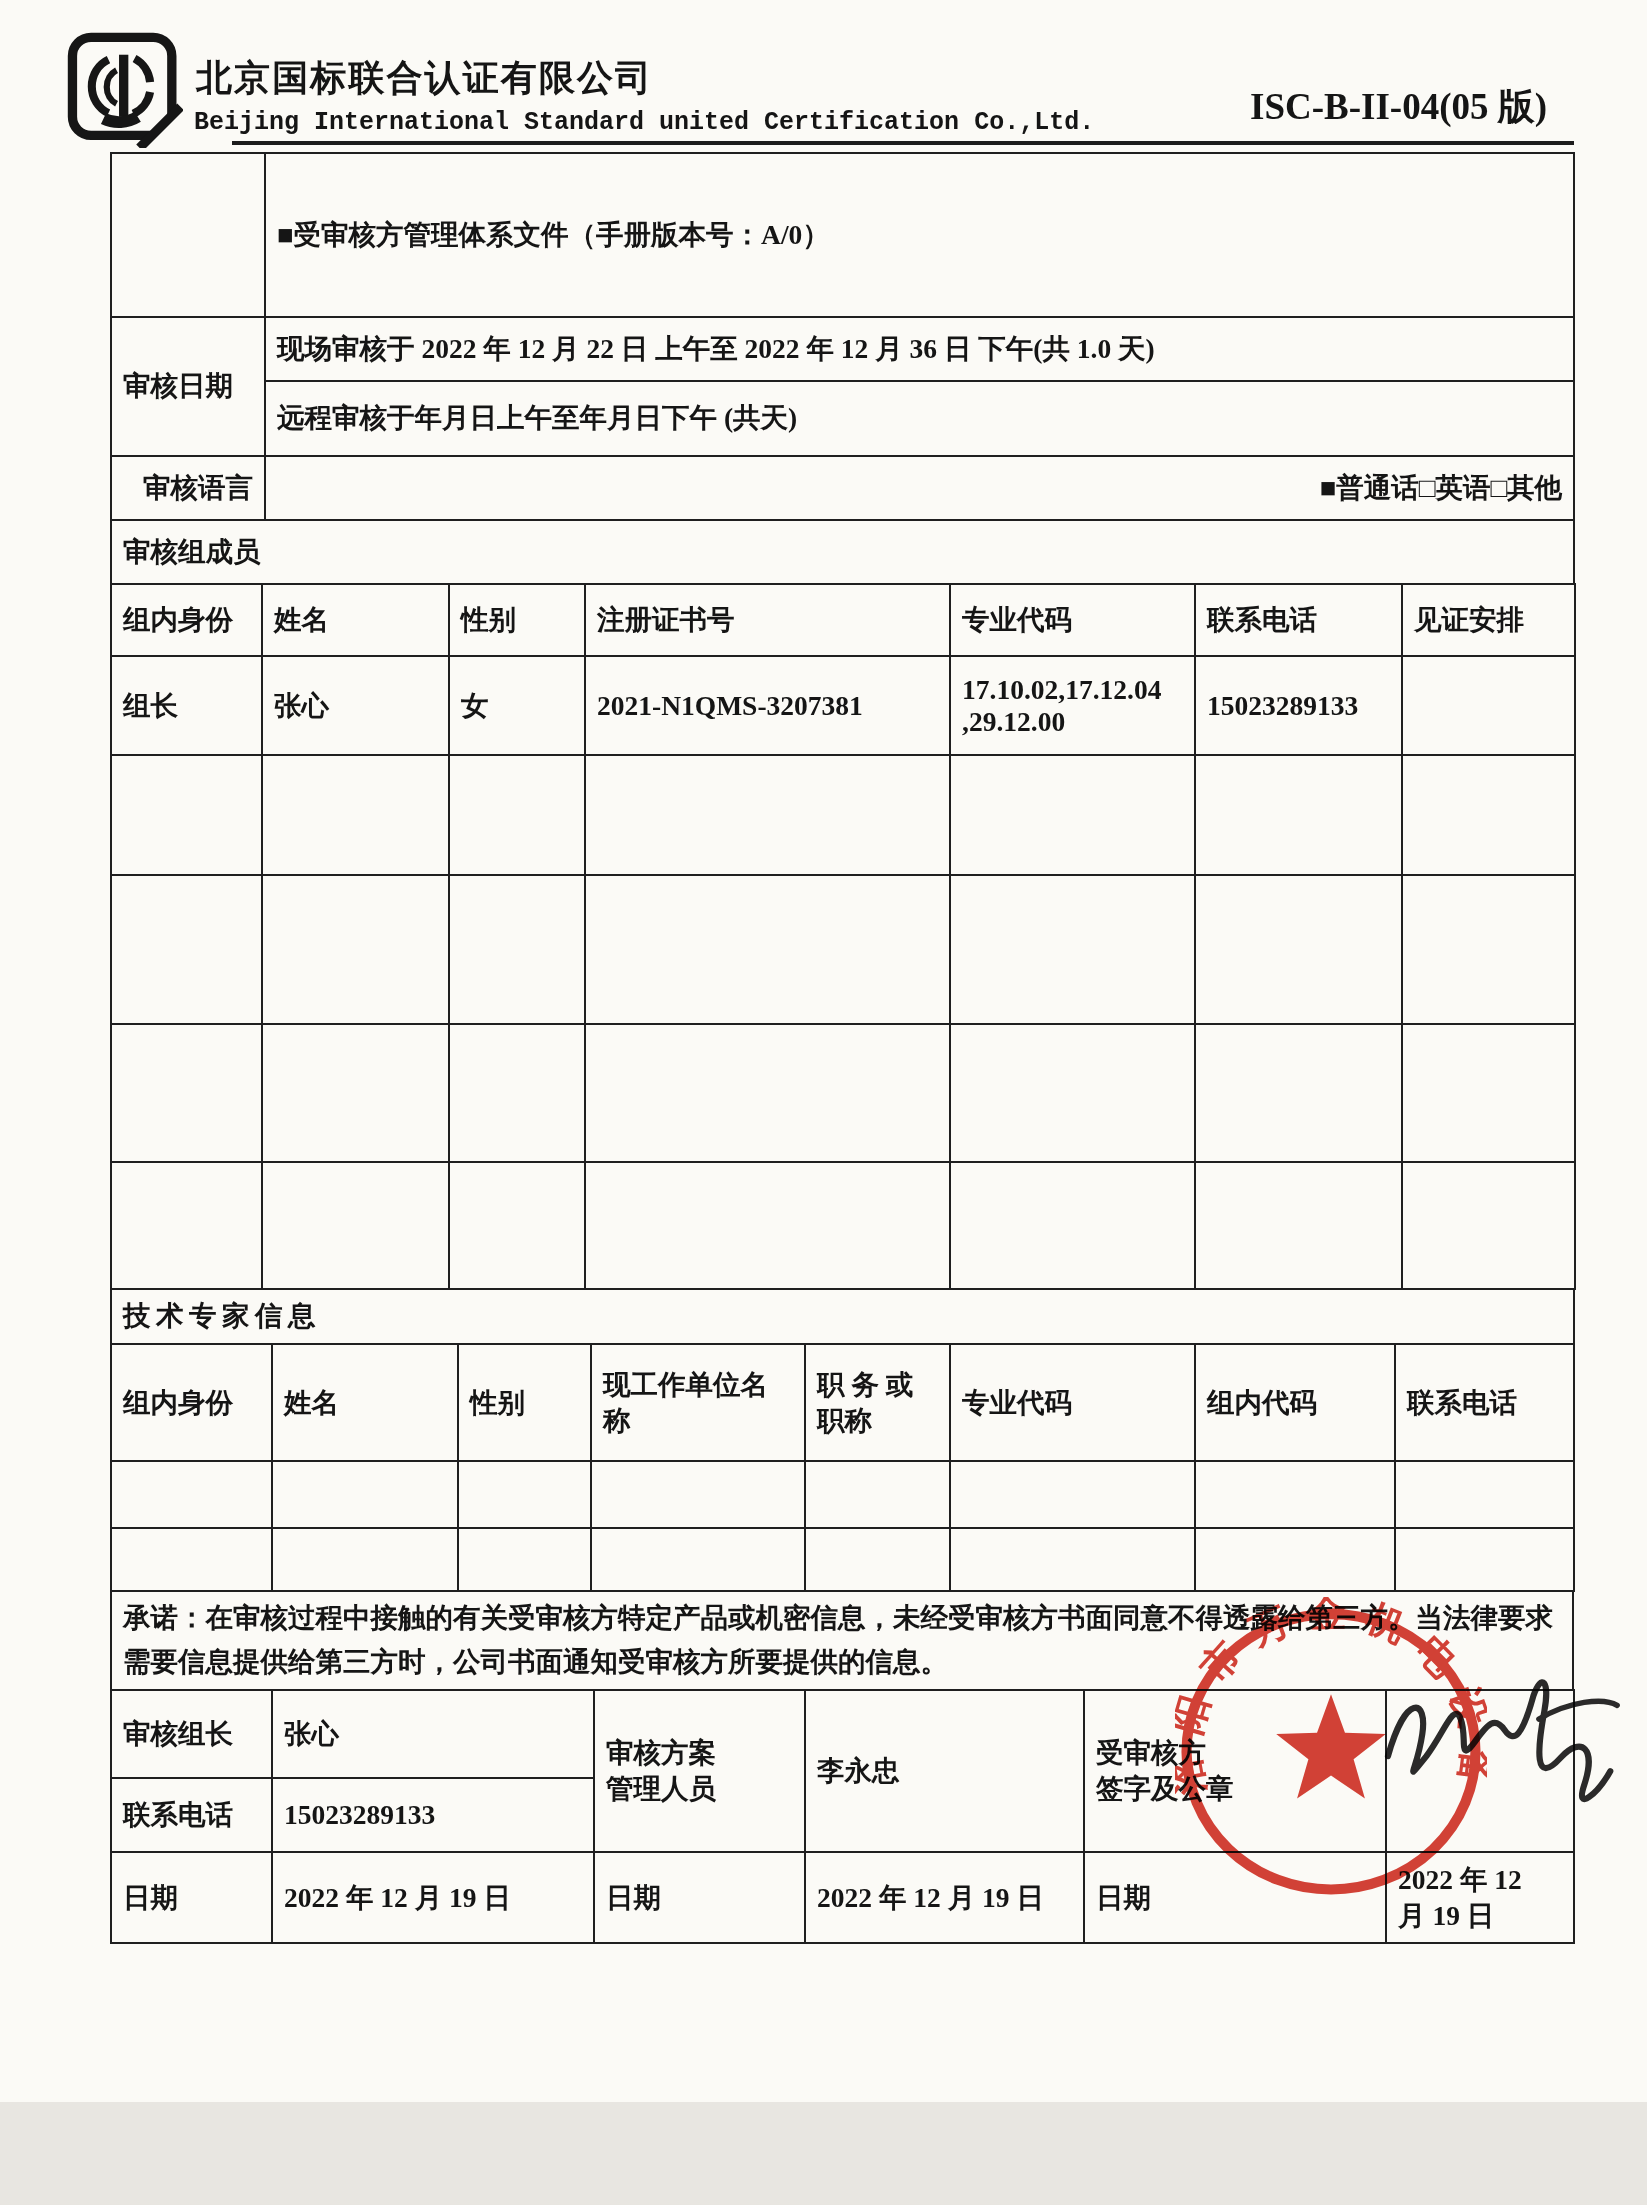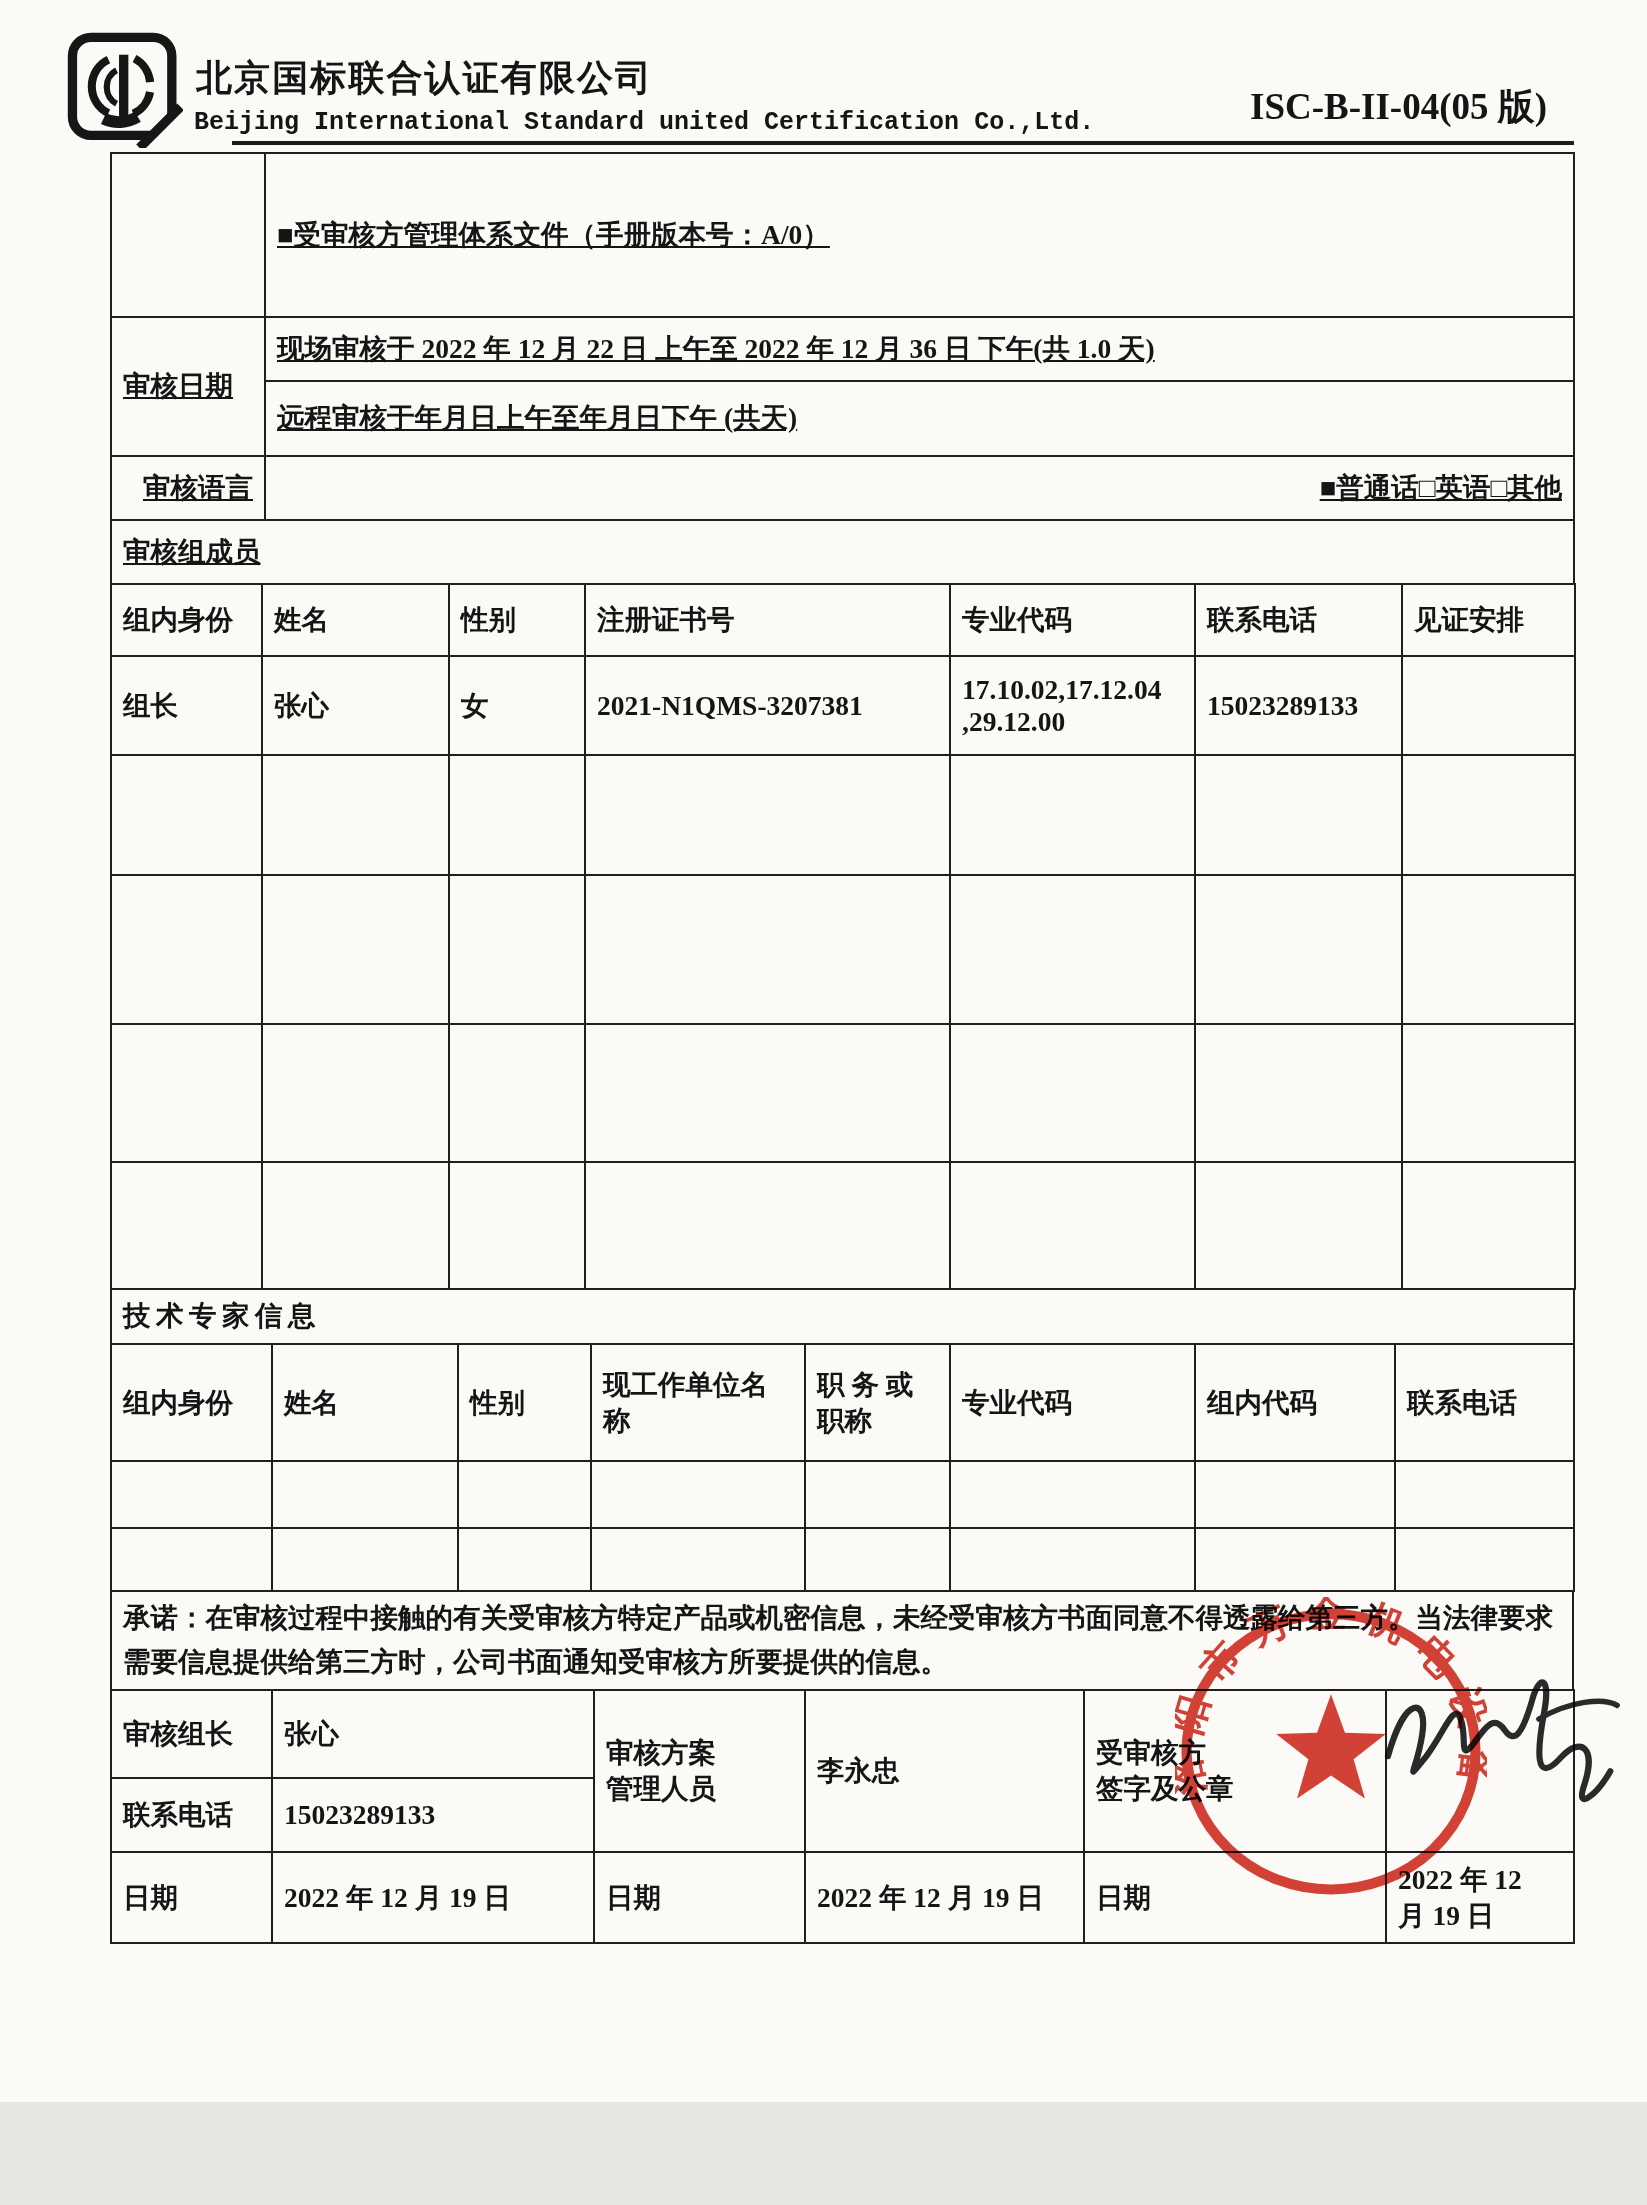--- a/index.html
+++ b/index.html
@@ -10,21 +10,21 @@
   }
   
   .logo{position:absolute;left:65px;top:31px;}
   .company-cn{position:absolute;left:196px;top:54px;font-size:36px;letter-spacing:2.1px;white-space:nowrap;}
   .company-en{position:absolute;left:194px;top:108px;font-size:25px;font-family:Liberation Mono, monospace;font-weight:700;white-space:nowrap;}
   .doc-code{position:absolute;left:1250px;top:82px;font-size:37px;white-space:nowrap;}
   .lh-rule{position:absolute;left:232px;top:141px;width:1342px;height:4.1px;background:#1c1c1c;}
   
   .tables{position:absolute;left:110px;top:152px;width:1464px;}
   table.grid{border-collapse:collapse;table-layout:fixed;width:1464px;margin-top:-2.1px;}
-  table.grid:first-child{margin-top:0;text-decoration:underline;}
+  table.grid:first-child{margin-top:0;}
   .grid td,.grid th{
     border:2.1px solid #1f1f1f;padding:4.1px 11px;font-size:27.5px;font-weight:700;
     vertical-align:middle;text-align:left;overflow:hidden;
   }
   .pre{white-space:pre-line;}
   .ctr{text-align:center;}
   .topcell{vertical-align:top;padding-top:8.2px;font-size:29px;}
   .lblcell{padding-left:15px;}
   
   .hA1 td{height:154px;}

